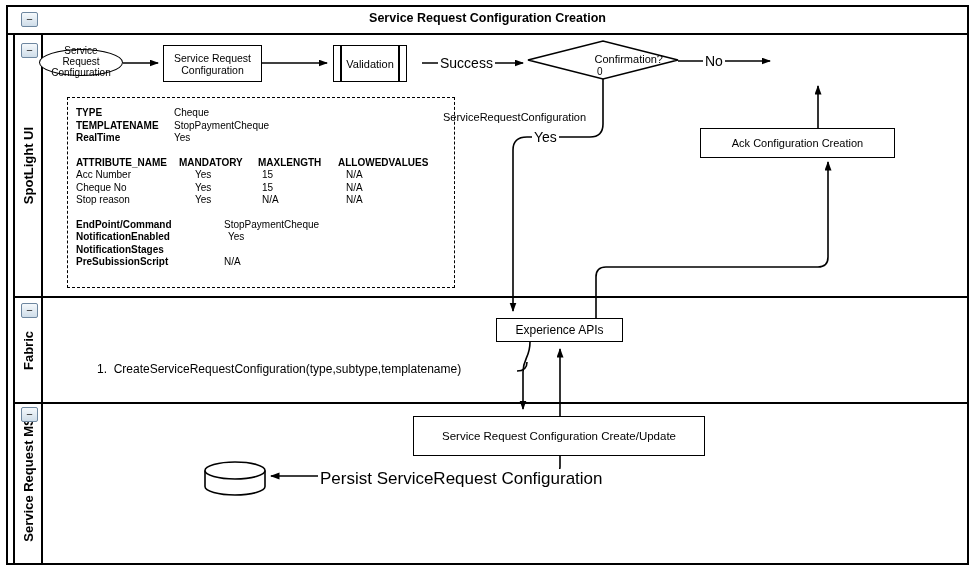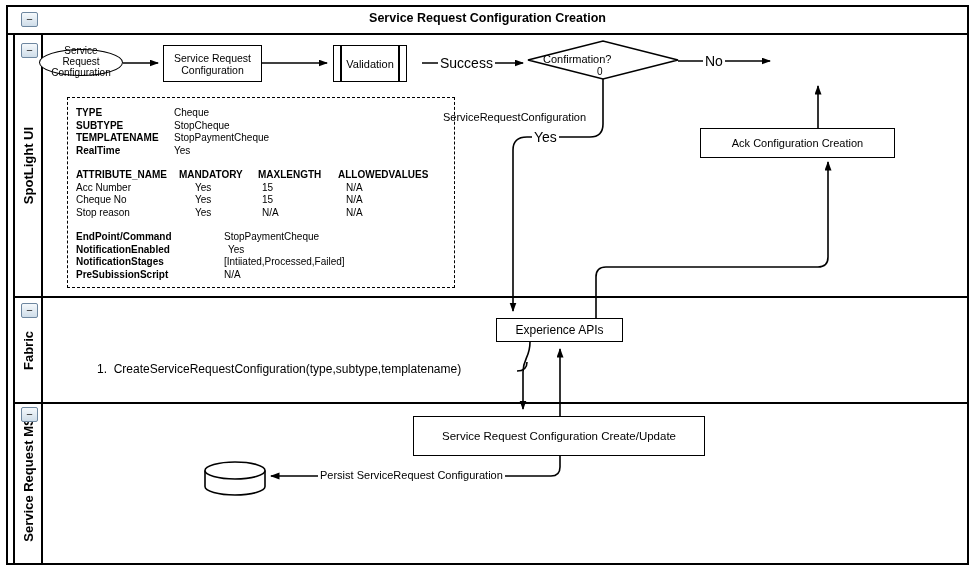--- a/index.html
+++ b/index.html
@@ -103,39 +103,35 @@
   <div class="abs node" style="left:163px;top:45px;width:99px;height:37px;font-size:10.5px;line-height:12px;padding:0 4px;">Service Request Configuration</div>
 
   <div class="abs node" style="left:333px;top:45px;width:74px;height:37px;font-size:11px;justify-content:center;">
     <span class="abs" style="left:6px;top:0;width:1.6px;height:100%;background:#000;"></span>
     <span class="abs" style="right:6px;top:0;width:1.6px;height:100%;background:#000;"></span>
     <span>Validation</span>
   </div>
 
   <div class="abs edge-label" style="left:430px;top:55px;font-size:14px;margin-left:8px;">Success</div>
 
-  <div class="abs free-label" style="left:543px;top:53px;width:120px;text-align:left;font-size:11px;z-index:3;">Confirmation?</div>
+  <div class="abs free-label" style="left:543px;top:53px;width:120px;text-align:right;font-size:11px;z-index:3;">Confirmation?</div>
   <div class="abs free-label" style="left:597px;top:66px;font-size:10px;z-index:3;">0</div>
 
   <div class="abs edge-label" style="left:703px;top:53px;font-size:14px;">No</div>
 
 
   <div class="abs free-label" style="left:443px;top:111px;font-size:11px;text-align:center;">ServiceRequestConfiguration</div>
   <div class="abs edge-label" style="left:532px;top:129px;font-size:14px;">Yes</div>
 
   <div class="abs node" style="left:700px;top:128px;width:195px;height:30px;font-size:11px;">Ack Configuration Creation</div>
 
   <div class="abs" id="config-box">
     <div class="cfg-row">
       <span class="bold">TYPE</span>
         <span class="ind3">Cheque</span>
-    </div>
-    <div class="cfg-row">
-      <span class="bold">SUBTYPE</span>
-        <span class="ind3">StopCheque</span>
     </div>
     <div class="cfg-row">
       <span class="bold">TEMPLATENAME</span>
         <span class="ind3">StopPaymentCheque</span>
     </div>
     <div class="cfg-row">
       <span class="bold">RealTime</span>
         <span class="ind3">Yes</span>
     </div>
     <div class="gap"></div>
@@ -167,27 +163,26 @@
     <div class="cfg-set-row">
       <span class="bold">EndPoint/Command</span>
         <span>StopPaymentCheque</span>
     </div>
     <div class="cfg-set-row">
       <span class="bold">NotificationEnabled</span>
         <span class="ind2">Yes</span>
     </div>
     <div class="cfg-set-row">
       <span class="bold">NotificationStages</span>
-        <span>[Intiiated,Processed,Failed]</span>
     </div>
     <div class="cfg-set-row">
       <span class="bold">PreSubissionScript</span>
         <span>N/A</span>
     </div>
   </div>
 
   <div class="abs node" style="left:496px;top:318px;width:127px;height:24px;font-size:12px;">Experience APIs</div>
   <div class="abs free-label pre" style="left:97px;top:362px;font-size:12px;">1.  CreateServiceRequestConfiguration(type,subtype,templatename)</div>
 
   <div class="abs node" style="left:413px;top:416px;width:292px;height:40px;font-size:11.5px;">Service Request Configuration Create/Update</div>
-  <div class="abs edge-label" style="left:318px;top:469px;font-size:11px;">Persist ServiceRequest Configuration</div>
+  <div class="abs edge-label" style="left:318px;top:469px;font-size:17px;">Persist ServiceRequest Configuration</div>
 
 </div>
 
 </body></html>

